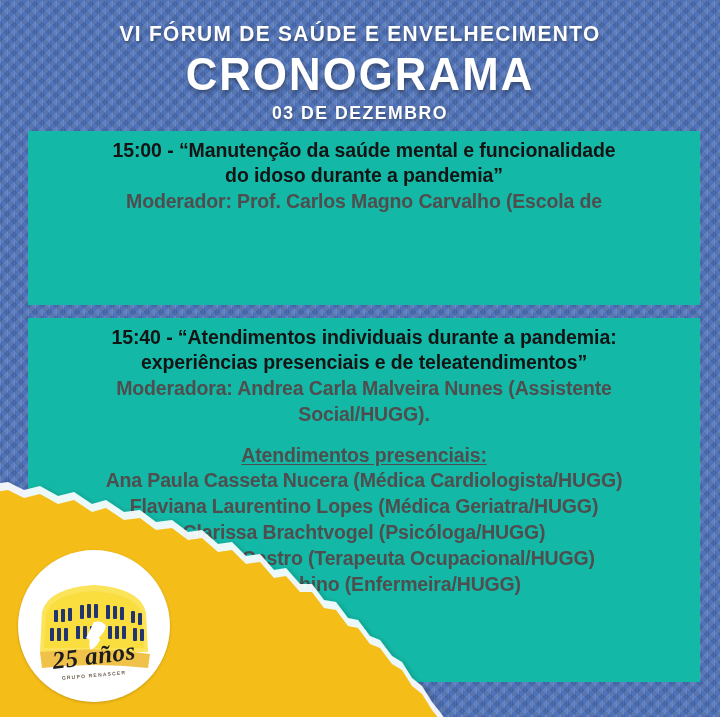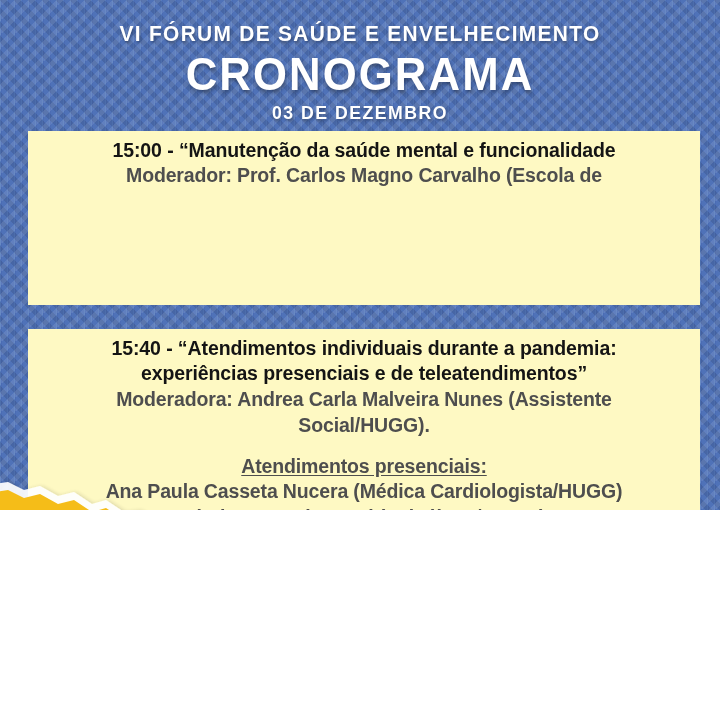--- a/index.html
+++ b/index.html
@@ -3,21 +3,21 @@
 <meta charset="utf-8">
 <style>
   html, body {
     margin: 0;
     padding: 0;
     background: #ffffff;
   }
   #poster {
     position: relative;
     width: 720px;
-    height: 510px;
+    height: 717px;
     overflow: hidden;
     font-family: "Liberation Sans", sans-serif;
     background-color: #4a6cb3;
   }
 
   
   .bg-base {
     position: absolute;
     inset: 0;
     background-color: #4f72b8;
@@ -79,27 +79,27 @@
     transform: scaleX(.93);
     text-shadow: 1px 2px 3px rgba(0,0,0,.3);
     white-space: nowrap;
   }
 
   
   .panel {
     position: absolute;
     left: 28px;
     width: 672px;
-    background: #fef9c3;
+    background: #14b8a6;
     box-sizing: border-box;
     padding: 7px 10px 6px 10px;
     text-align: center;
   }
   #panel-1 { top: 131px;  height: 174px; }
-  #panel-2 { top: 329px;  height: 364px; text-align: center; }
+  #panel-2 { top: 318px;  height: 364px; text-align: center; }
 
   .sess-title {
     margin: 0;
     font-size: 19.5px;
     font-weight: bold;
     color: #141414;
     line-height: 1.30;
     letter-spacing: -.1px;
   }
   .sess-line {
@@ -191,32 +191,34 @@
   <div class="bg-chev"></div>
 
   <div class="header">
     <p class="hdr-line1">VI FÓRUM DE SAÚDE E ENVELHECIMENTO</p>
     <p class="hdr-line2">CRONOGRAMA</p>
     <p class="hdr-line3">03 DE DEZEMBRO</p>
   </div>
 
   <div class="panel" id="panel-1">
     <p class="sess-title">15:00 - “Manutenção da saúde mental e funcionalidade</p>
+    <p class="sess-title">do idoso durante a pandemia”</p>
     <p class="sess-line">Moderador: Prof. Carlos Magno Carvalho (Escola de</p>
   </div>
 
   <div class="divider-band"></div>
 
   <div class="panel" id="panel-2">
     <p class="sess-title">15:40 - “Atendimentos individuais durante a pandemia:</p>
     <p class="sess-title">experiências presenciais e de teleatendimentos”</p>
     <p class="sess-line">Moderadora: Andrea Carla Malveira Nunes (Assistente</p>
     <p class="sess-line">Social/HUGG).</p>
     <p class="sess-line sub">Atendimentos presenciais:</p>
     <p class="sess-line">Ana Paula Casseta Nucera (Médica Cardiologista/HUGG)</p>
+    <p class="sess-line">Flaviana Laurentino Lopes (Médica Geriatra/HUGG)</p>
     <p class="sess-line">Clarissa Brachtvogel (Psicóloga/HUGG)</p>
     <p class="sess-line">Michelle de Castro (Terapeuta Ocupacional/HUGG)</p>
     <p class="sess-line">Denise Sabino (Enfermeira/HUGG)</p>
   </div>
 
   <svg class="torn-yellow" viewBox="0 0 470 260">
     <defs>
       <filter id="softshadow" x="-20%" y="-20%" width="150%" height="150%">
         <feDropShadow dx="2" dy="1" stdDeviation="2.5" flood-color="#000000" flood-opacity="0.22"></feDropShadow>
       </filter>

